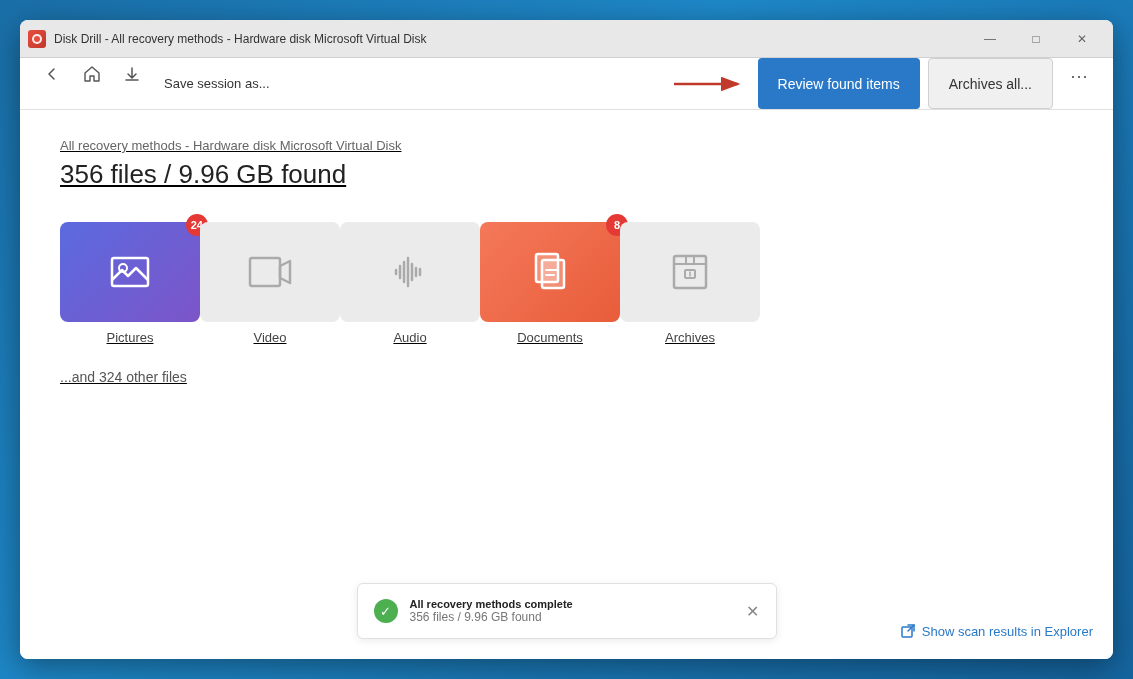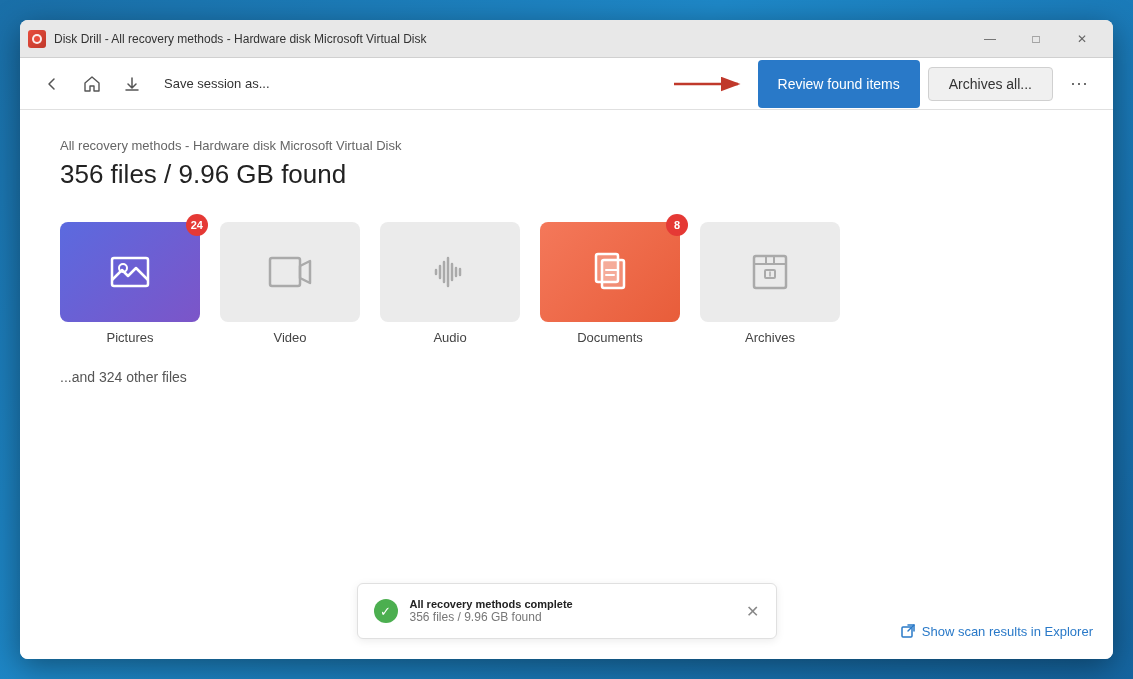--- a/index.html
+++ b/index.html
@@ -72,21 +72,20 @@
       color: #666;
       background: transparent;
       border: none;
     }
 
     
     .toolbar {
       height: 52px;
       background: #ffffff;
       display: flex;
-      align-items: center;
       padding: 0 16px;
       border-bottom: 1px solid #e0e0e0;
       gap: 8px;
       flex-shrink: 0;
     }
 
     .toolbar-nav-btn {
       width: 32px;
       height: 32px;
       display: flex;
@@ -152,39 +151,39 @@
       color: #555;
     }
 
     
     .main-content {
       flex: 1;
       background: #ffffff;
       padding: 28px 40px;
       position: relative;
       overflow: hidden;
+      text-decoration: underline;
     }
 
     .subtitle {
       font-size: 13px;
       color: #666;
       margin-bottom: 6px;
     }
 
     .main-title {
       font-size: 26px;
       font-weight: 300;
       color: #222;
       margin-bottom: 32px;
     }
 
     
     .file-types-grid {
       display: flex;
-      gap: 20px;
       margin-bottom: 24px;
       align-items: flex-start;
     }
 
     .file-type-item {
       display: flex;
       flex-direction: column;
       align-items: center;
       gap: 8px;
       cursor: pointer;

